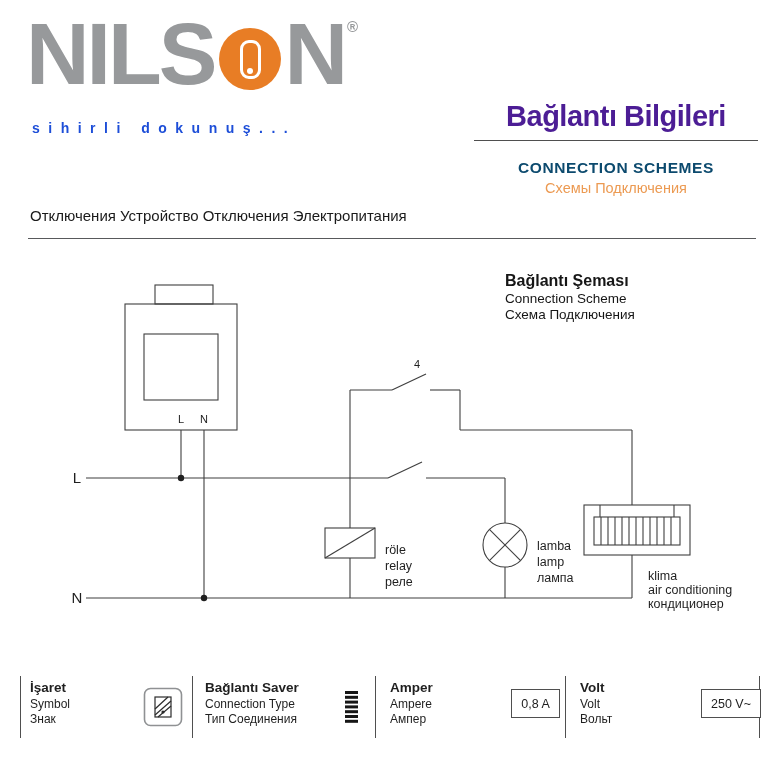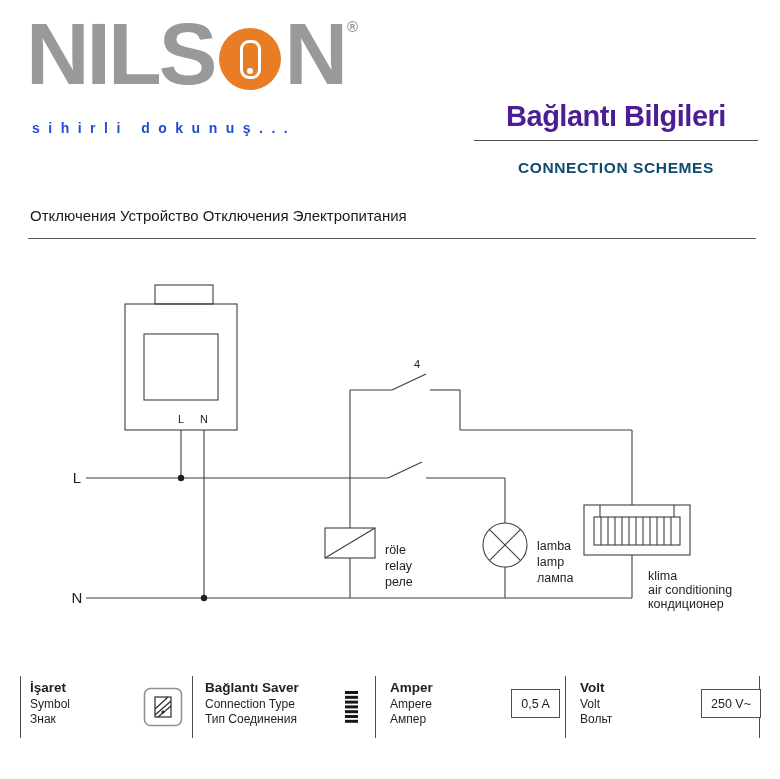--- a/index.html
+++ b/index.html
@@ -66,25 +66,31 @@
       <span class="logo-o-glyph"></span>
     </span>
     <span class="logo-part">N</span>
     <span class="logo-reg">®</span>
   </div>
   <div class="tagline">sihirli dokunuş...</div>
 
   <div class="header-right">
     <div class="header-title-tr">Bağlantı Bilgileri</div>
     <div class="header-title-en">CONNECTION SCHEMES</div>
+    <div class="header-title-ru">Схемы Подключения</div>
   </div>
 
   <div class="product-desc">Отключения Устройство Отключения Электропитания</div>
   <div class="rule"></div>
 
+  <div class="scheme-title">
+    <div class="t1">Bağlantı Şeması</div>
+    <div class="t2">Connection Scheme</div>
+    <div class="t3">Схема Подключения</div>
+  </div>
 
   <svg class="diagram" width="780" height="420" viewBox="0 0 780 420">
     <g stroke="#3f3f3f" stroke-width="1.1" fill="none">
 
       <g>
         <rect x="155" y="35" width="58" height="19"></rect>
         <rect x="125" y="54" width="112" height="126"></rect>
         <rect x="144" y="84" width="74" height="66"></rect>
         <line x1="181" y1="180" x2="181" y2="228"></line>
         <line x1="204" y1="180" x2="204" y2="348"></line>
@@ -200,21 +206,21 @@
     <rect x="1" y="26" width="13" height="3" fill="#161616"></rect>
     <rect x="1" y="30.8" width="13" height="3" fill="#161616"></rect>
   </svg>
 
   <div class="f-group" style="left:390px">
     <div class="f-tr">Amper</div>
     <div class="f-en">Ampere</div>
     <div class="f-ru">Ампер</div>
   </div>
   <div class="f-box" style="left:511px;top:689px;width:47px;height:27px">
-    <span>0,5 A</span>
+    <span>0,8 A</span>
   </div>
 
   <div class="f-group" style="left:580px">
     <div class="f-tr">Volt</div>
     <div class="f-en">Volt</div>
     <div class="f-ru">Вольт</div>
   </div>
   <div class="f-box" style="left:701px;top:689px;width:58px;height:27px">
     <span>250 V~</span>
   </div>

